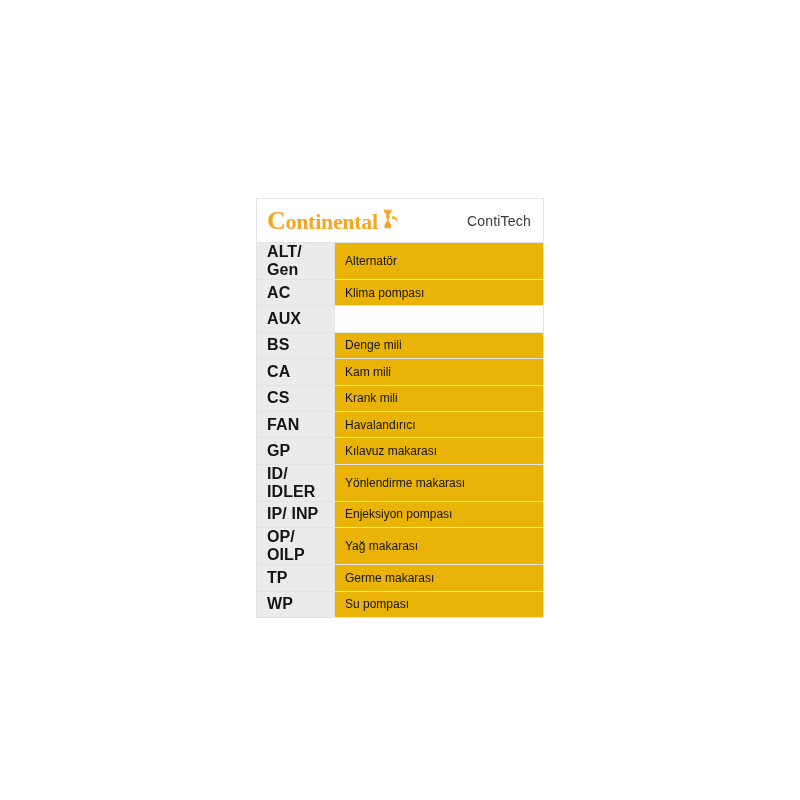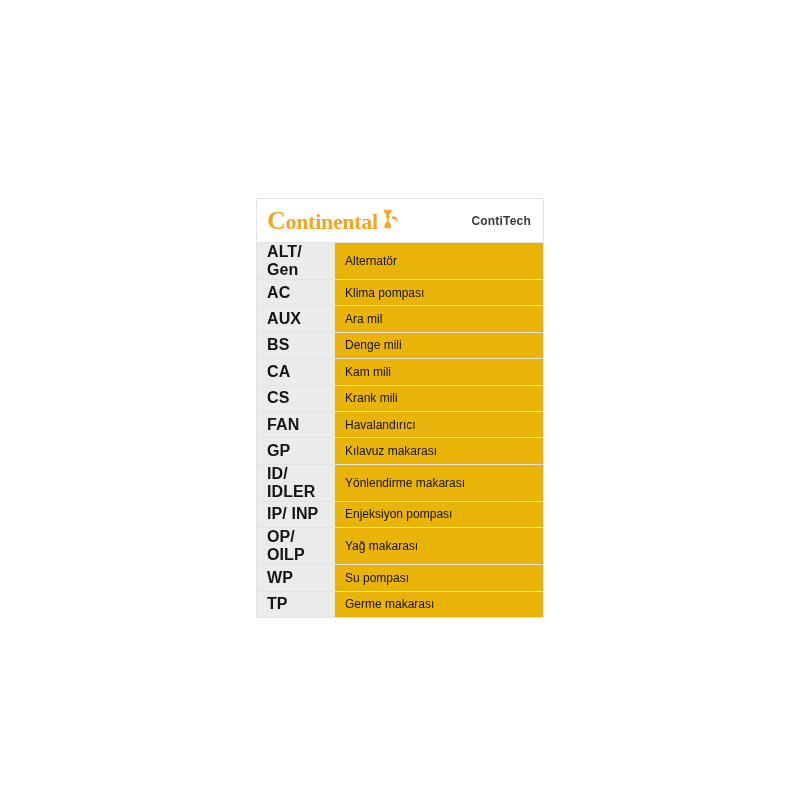--- a/index.html
+++ b/index.html
@@ -56,22 +56,22 @@
   }
 
   .horse-icon {
     margin-left: 2px;
     margin-top: -6px;
     display: inline-block;
   }
 
   .brand-sub {
     margin-left: auto;
-    font-size: 12px;
-    font-weight: bold;
+    font-size: 14px;
+    font-weight: normal;
     color: #3a3a3a;
     letter-spacing: 0.2px;
     white-space: nowrap;
     padding-right: 2px;
   }
 
   
   .legend-row {
     display: flex;
     align-items: stretch;
@@ -126,21 +126,20 @@
     <div class="legend-row">
       <div class="abbr-cell">ALT/ Gen</div>
       <div class="desc-cell">Alternatör</div>
     </div>
     <div class="legend-row">
       <div class="abbr-cell">AC</div>
       <div class="desc-cell">Klima pompası</div>
     </div>
     <div class="legend-row">
       <div class="abbr-cell">AUX</div>
-      <div class="desc-cell">Ara mil</div>
     </div>
     <div class="legend-row">
       <div class="abbr-cell">BS</div>
       <div class="desc-cell">Denge mili</div>
     </div>
     <div class="legend-row">
       <div class="abbr-cell">CA</div>
       <div class="desc-cell">Kam mili</div>
     </div>
     <div class="legend-row">
@@ -161,22 +160,22 @@
     </div>
     <div class="legend-row">
       <div class="abbr-cell">IP/ INP</div>
       <div class="desc-cell">Enjeksiyon pompası</div>
     </div>
     <div class="legend-row">
       <div class="abbr-cell">OP/ OILP</div>
       <div class="desc-cell">Yağ makarası</div>
     </div>
     <div class="legend-row">
+      <div class="abbr-cell">TP</div>
+      <div class="desc-cell">Germe makarası</div>
+    </div>
+    <div class="legend-row">
       <div class="abbr-cell">WP</div>
       <div class="desc-cell">Su pompası</div>
-    </div>
-    <div class="legend-row">
-      <div class="abbr-cell">TP</div>
-      <div class="desc-cell">Germe makarası</div>
     </div>
 
   </div>
 </div>
 
 </body></html>

